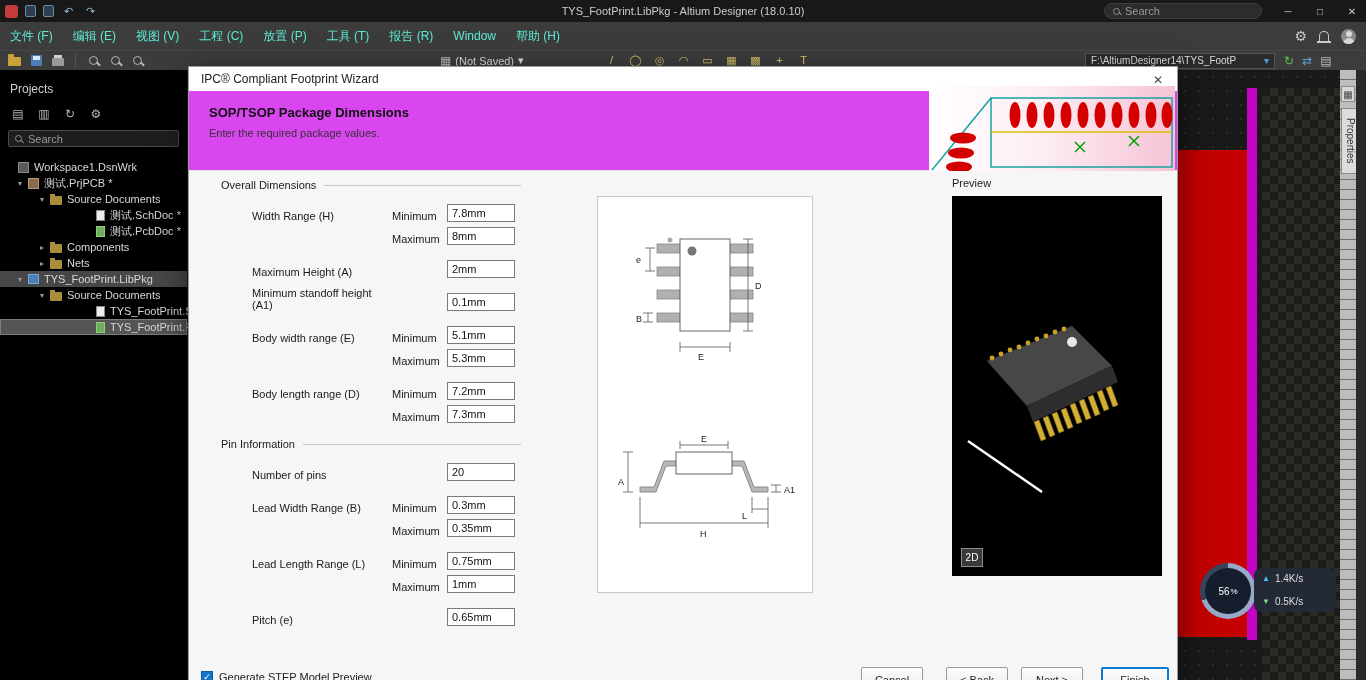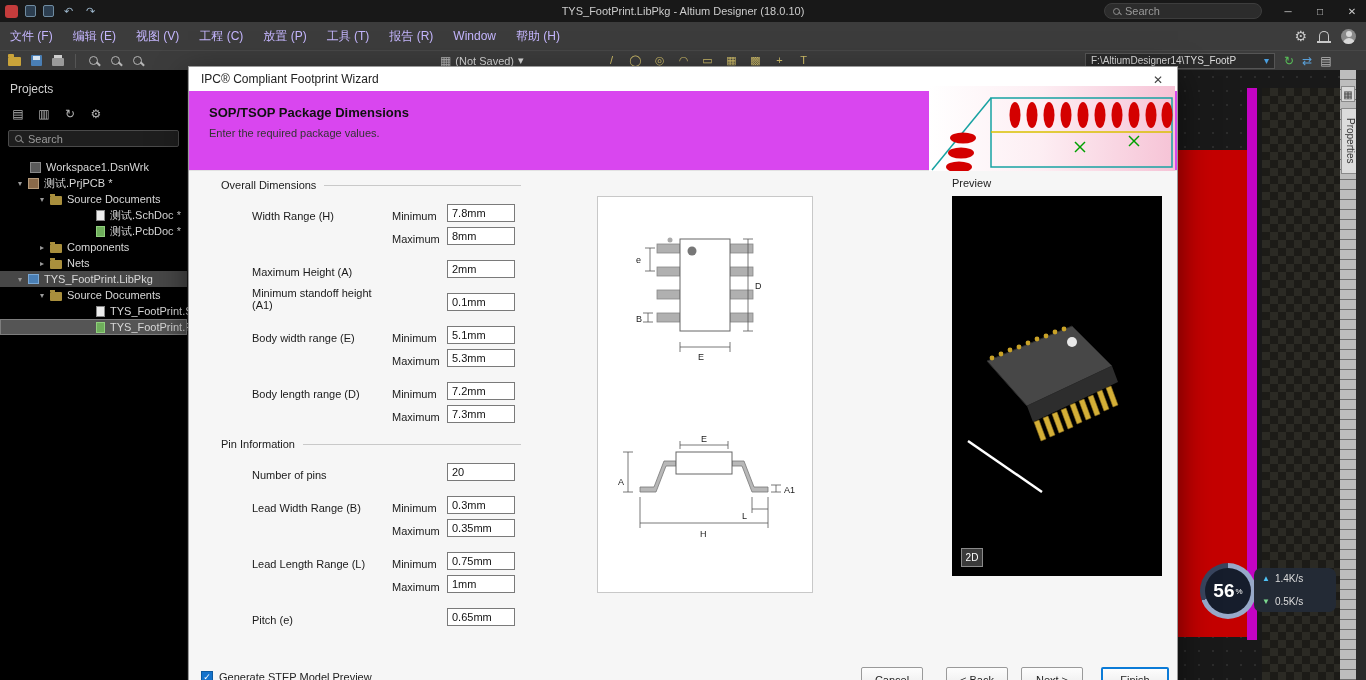--- a/index.html
+++ b/index.html
@@ -14,21 +14,21 @@
   .doc-sq { width:11px; height:12px; background:#2c3e50; border:1px solid #6f8ba0; border-radius:2px; }
   .tb-title { position:absolute; left:0; right:0; text-align:center; color:#cccccc; font-size:11px; pointer-events:none; }
   .tb-right { position:absolute; right:0; top:0; height:22px; display:flex; align-items:center; gap:4px; }
   .tb-search { width:158px; height:16px; background:#2c2c2c; border:1px solid #3d3d3d; border-radius:8px; display:flex; align-items:center; gap:5px; padding:0 8px; color:#9a9a9a; margin-right:8px; }
   .mag { width:7px; height:7px; border:1.4px solid #8e8e8e; border-radius:50%; position:relative; flex:0 0 auto; }
   .mag::after { content:""; position:absolute; width:4px; height:1.4px; background:#8e8e8e; right:-3px; bottom:-1px; transform:rotate(45deg); }
   .wbtn { width:28px; height:22px; display:flex; align-items:center; justify-content:center; color:#cfcfcf; font-size:10px; cursor:pointer; }
 
   
   .menubar { position:absolute; left:0; top:22px; width:1366px; height:28px; background:#3c3c3c; display:flex; align-items:center; }
-  .menu-item { padding:0 10px; line-height:28px; font-size:12px; color:#c4b5fd; cursor:pointer; }
+  .menu-item { padding:0 10px; line-height:28px; font-size:12px; color:#5eead4; cursor:pointer; }
   .mb-right { position:absolute; right:10px; display:flex; align-items:center; gap:12px; }
   .gear-g { color:#c9c9c9; font-size:14px; cursor:pointer; }
   .bell { width:10px; height:10px; border:1.5px solid #c9c9c9; border-bottom:none; border-radius:5px 5px 0 0; position:relative; cursor:pointer; }
   .bell::after { content:""; position:absolute; left:-3px; bottom:-2px; width:14px; height:2px; background:#c9c9c9; }
   .avatar { width:15px; height:15px; border-radius:50%; background:#8a8a8a; position:relative; overflow:hidden; cursor:pointer; }
   .avatar::before { content:""; position:absolute; left:4.5px; top:2px; width:6px; height:6px; border-radius:50%; background:#d8d8d8; }
   .avatar::after { content:""; position:absolute; left:1.5px; top:9px; width:12px; height:7px; border-radius:6px 6px 0 0; background:#d8d8d8; }
 
   
   .toolbar { position:absolute; left:0; top:50px; width:1366px; height:20px; background:#3c3c3c; border-top:1px solid #474747; display:flex; align-items:center; color:#cfcfcf; }
@@ -56,21 +56,21 @@
   
   .projects { position:absolute; left:0; top:70px; width:188px; height:610px; background:#000000; border-right:1px solid #1c1c1c; color:#d6d6d6; z-index:2; }
   .pj-title { padding:12px 0 0 10px; font-size:12px; color:#cfcfcf; }
   .pj-icons { display:flex; gap:10px; padding:10px 0 0 10px; }
   .pj-ico { width:16px; height:15px; display:flex; align-items:center; justify-content:center; color:#b5b5b5; font-size:12px; cursor:pointer; }
   .pj-search { margin:9px 8px 0 8px; height:17px; background:#1e1e1e; border:1px solid #4a4a4a; border-radius:2px; display:flex; align-items:center; gap:6px; padding:0 6px; color:#9a9a9a; font-size:11px; cursor:text; }
   .tree { margin-top:12px; }
   .trow { display:flex; align-items:center; height:16px; font-size:11px; color:#d8d8d8; cursor:pointer; white-space:nowrap; }
   .trow.hl { background:#474747; }
   .trow.sel { background:#555555; outline:1px solid #7d7d7d; outline-offset:-1px; }
-  .lvl0 { padding-left:20px; } .lvl1 { padding-left:18px; } .lvl2 { padding-left:40px; } .lvl3 { padding-left:86px; }
+  .lvl0 { padding-left:8px; } .lvl1 { padding-left:18px; } .lvl2 { padding-left:40px; } .lvl3 { padding-left:86px; }
   .tarrow { width:10px; font-size:8px; color:#9a9a9a; flex:0 0 auto; }
   .t-ico { flex:0 0 auto; margin-right:5px; }
   .ico-ws { width:11px; height:11px; background:#5a5a5a; border:1px solid #8a8a8a; }
   .ico-prj { width:11px; height:11px; background:#8a6a4a; border:1px solid #b59a7a; }
   .ico-fold { width:12px; height:9px; background:#a98f3d; border-radius:1px; position:relative; margin-top:2px; }
   .ico-fold::before { content:""; position:absolute; top:-2px; left:0; width:5px; height:2px; background:#a98f3d; }
   .ico-sch { width:9px; height:11px; background:#ececec; border:1px solid #888; }
   .ico-pcb { width:9px; height:11px; background:#6fae5c; border:1px solid #8fcf7c; }
   .ico-lib { width:11px; height:10px; background:#4a7fb5; border:1px solid #7aa8d5; }
 
@@ -78,21 +78,21 @@
   .editor { position:absolute; left:1178px; top:70px; width:188px; height:610px; background-color:#191919; background-image:radial-gradient(circle,#2c2c2c 1px, transparent 1px); background-size:14px 14px; z-index:1; }
   .board-red { position:absolute; left:0px; top:80px; width:69px; height:487px; background:#c40000; }
   .strip-magenta { position:absolute; left:69px; top:18px; width:10px; height:552px; background:#c303c3; }
   .checker { position:absolute; left:84px; top:18px; width:78px; height:592px; background:conic-gradient(#2b2a24 25%, #1c1b17 0 50%, #2b2a24 0 75%, #1c1b17 0) 0 0/16px 16px; }
   .ruler { position:absolute; left:162px; top:0; width:16px; height:610px; background:#bdbdbd; background-image:repeating-linear-gradient(180deg, transparent 0 9px, #6f6f6f 9px 10px); }
   .edge-strip { position:absolute; left:178px; top:0; width:10px; height:610px; background:#2a2a2a; }
   .panels-ico { position:absolute; left:163px; top:16px; width:14px; height:16px; background:#d9d9d9; color:#444; font-size:10px; display:flex; align-items:center; justify-content:center; border:1px solid #8a8a8a; cursor:pointer; }
   .props-tab { position:absolute; left:163px; top:38px; width:15px; height:66px; background:#dcdcdc; border:1px solid #8a8a8a; border-right:none; writing-mode:vertical-rl; text-align:center; font-size:10px; color:#333; cursor:pointer; }
   .gauge { position:absolute; left:22px; top:493px; width:56px; height:56px; border-radius:50%; background:conic-gradient(#97a9c9 0deg 250deg, #39455e 250deg 360deg); z-index:3; cursor:pointer; }
   .gauge-inner { position:absolute; inset:5px; border-radius:50%; background:#161d2c; display:flex; align-items:center; justify-content:center; color:#fff; }
-  .gauge-inner .v { font-size:19px; font-weight:bold; }
+  .gauge-inner .v { font-size:10px; font-weight:normal; }
   .gauge-inner .u { font-size:8px; margin-left:1px; }
   .netpill { position:absolute; left:76px; top:498px; width:82px; height:44px; background:#232a35; border-radius:7px; padding:5px 8px; display:flex; flex-direction:column; justify-content:space-between; z-index:3; }
   .nrow { display:flex; align-items:center; gap:5px; font-size:10px; color:#dcdcdc; }
   .nrow .a-up { color:#4fc3f7; font-size:8px; } .nrow .a-dn { color:#7bd88f; font-size:8px; }
 
   
   .dialog { position:absolute; left:188px; top:66px; width:990px; height:630px; background:#f6f6f6; border:1px solid #9a9a9a; box-shadow:0 10px 30px rgba(0,0,0,0.55); z-index:30; }
   .dlg-titlebar { position:absolute; left:0; top:0; width:100%; height:24px; background:#ffffff; }
   .dlg-title { position:absolute; left:12px; top:5px; font-size:12px; color:#222; }
   .dlg-close { position:absolute; right:10px; top:4px; width:18px; height:18px; display:flex; align-items:center; justify-content:center; font-size:12px; color:#444; cursor:pointer; }

